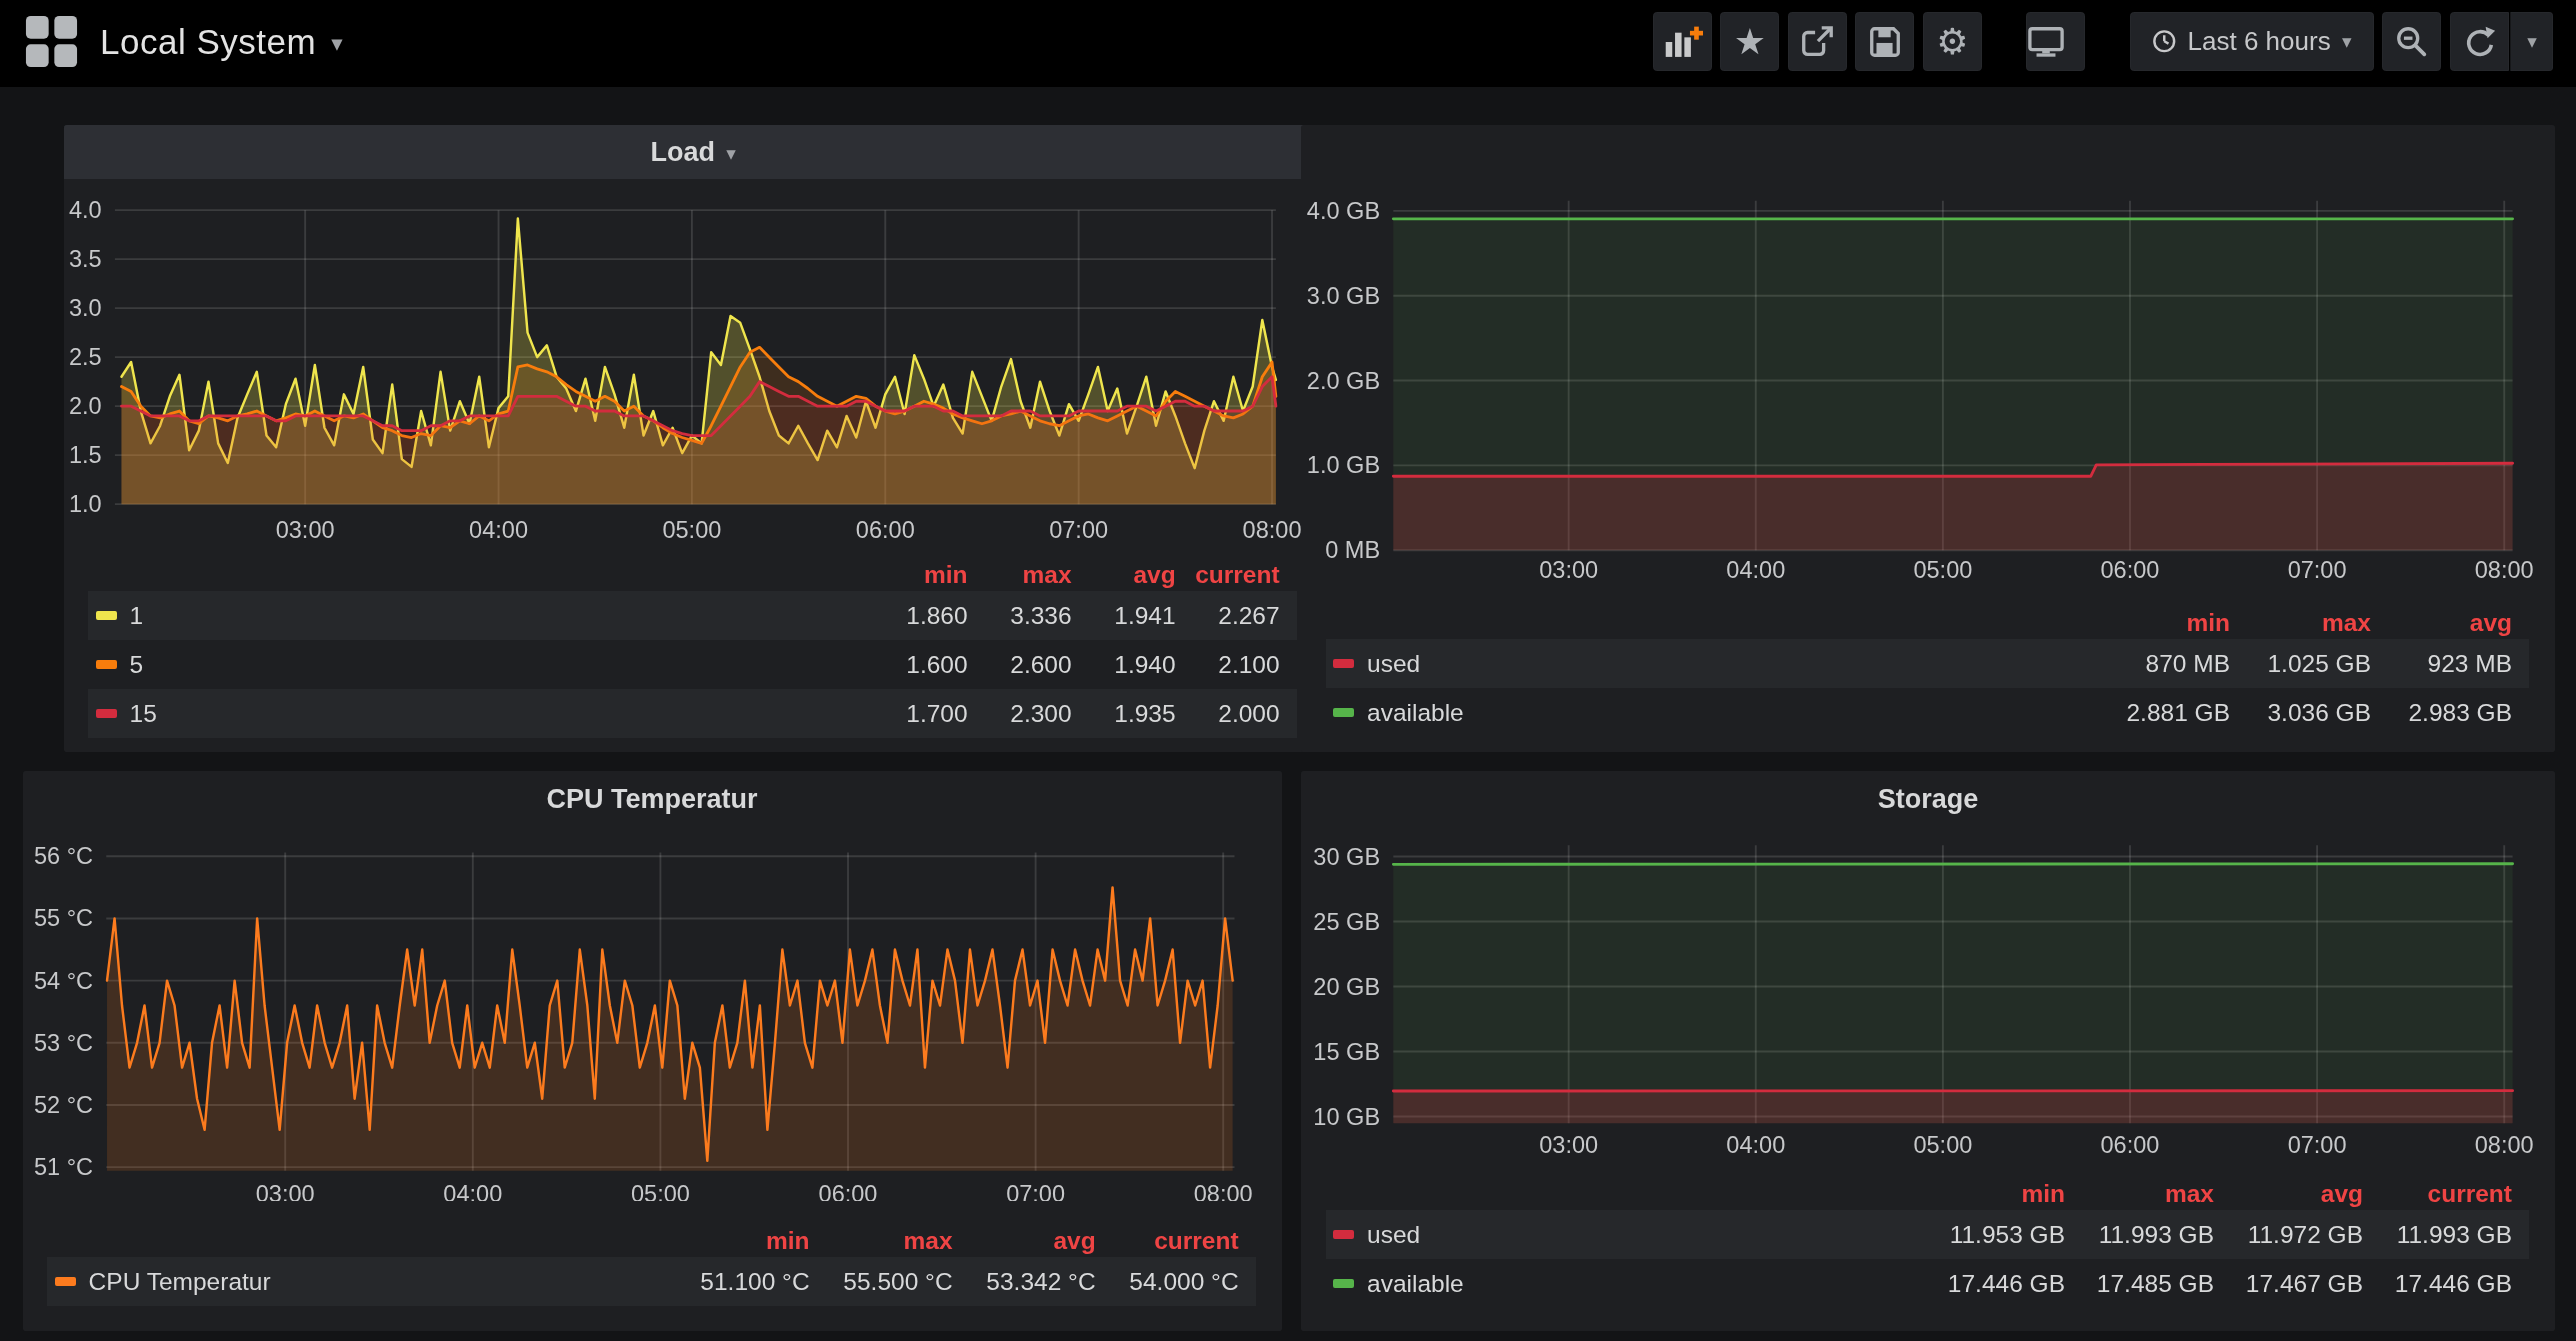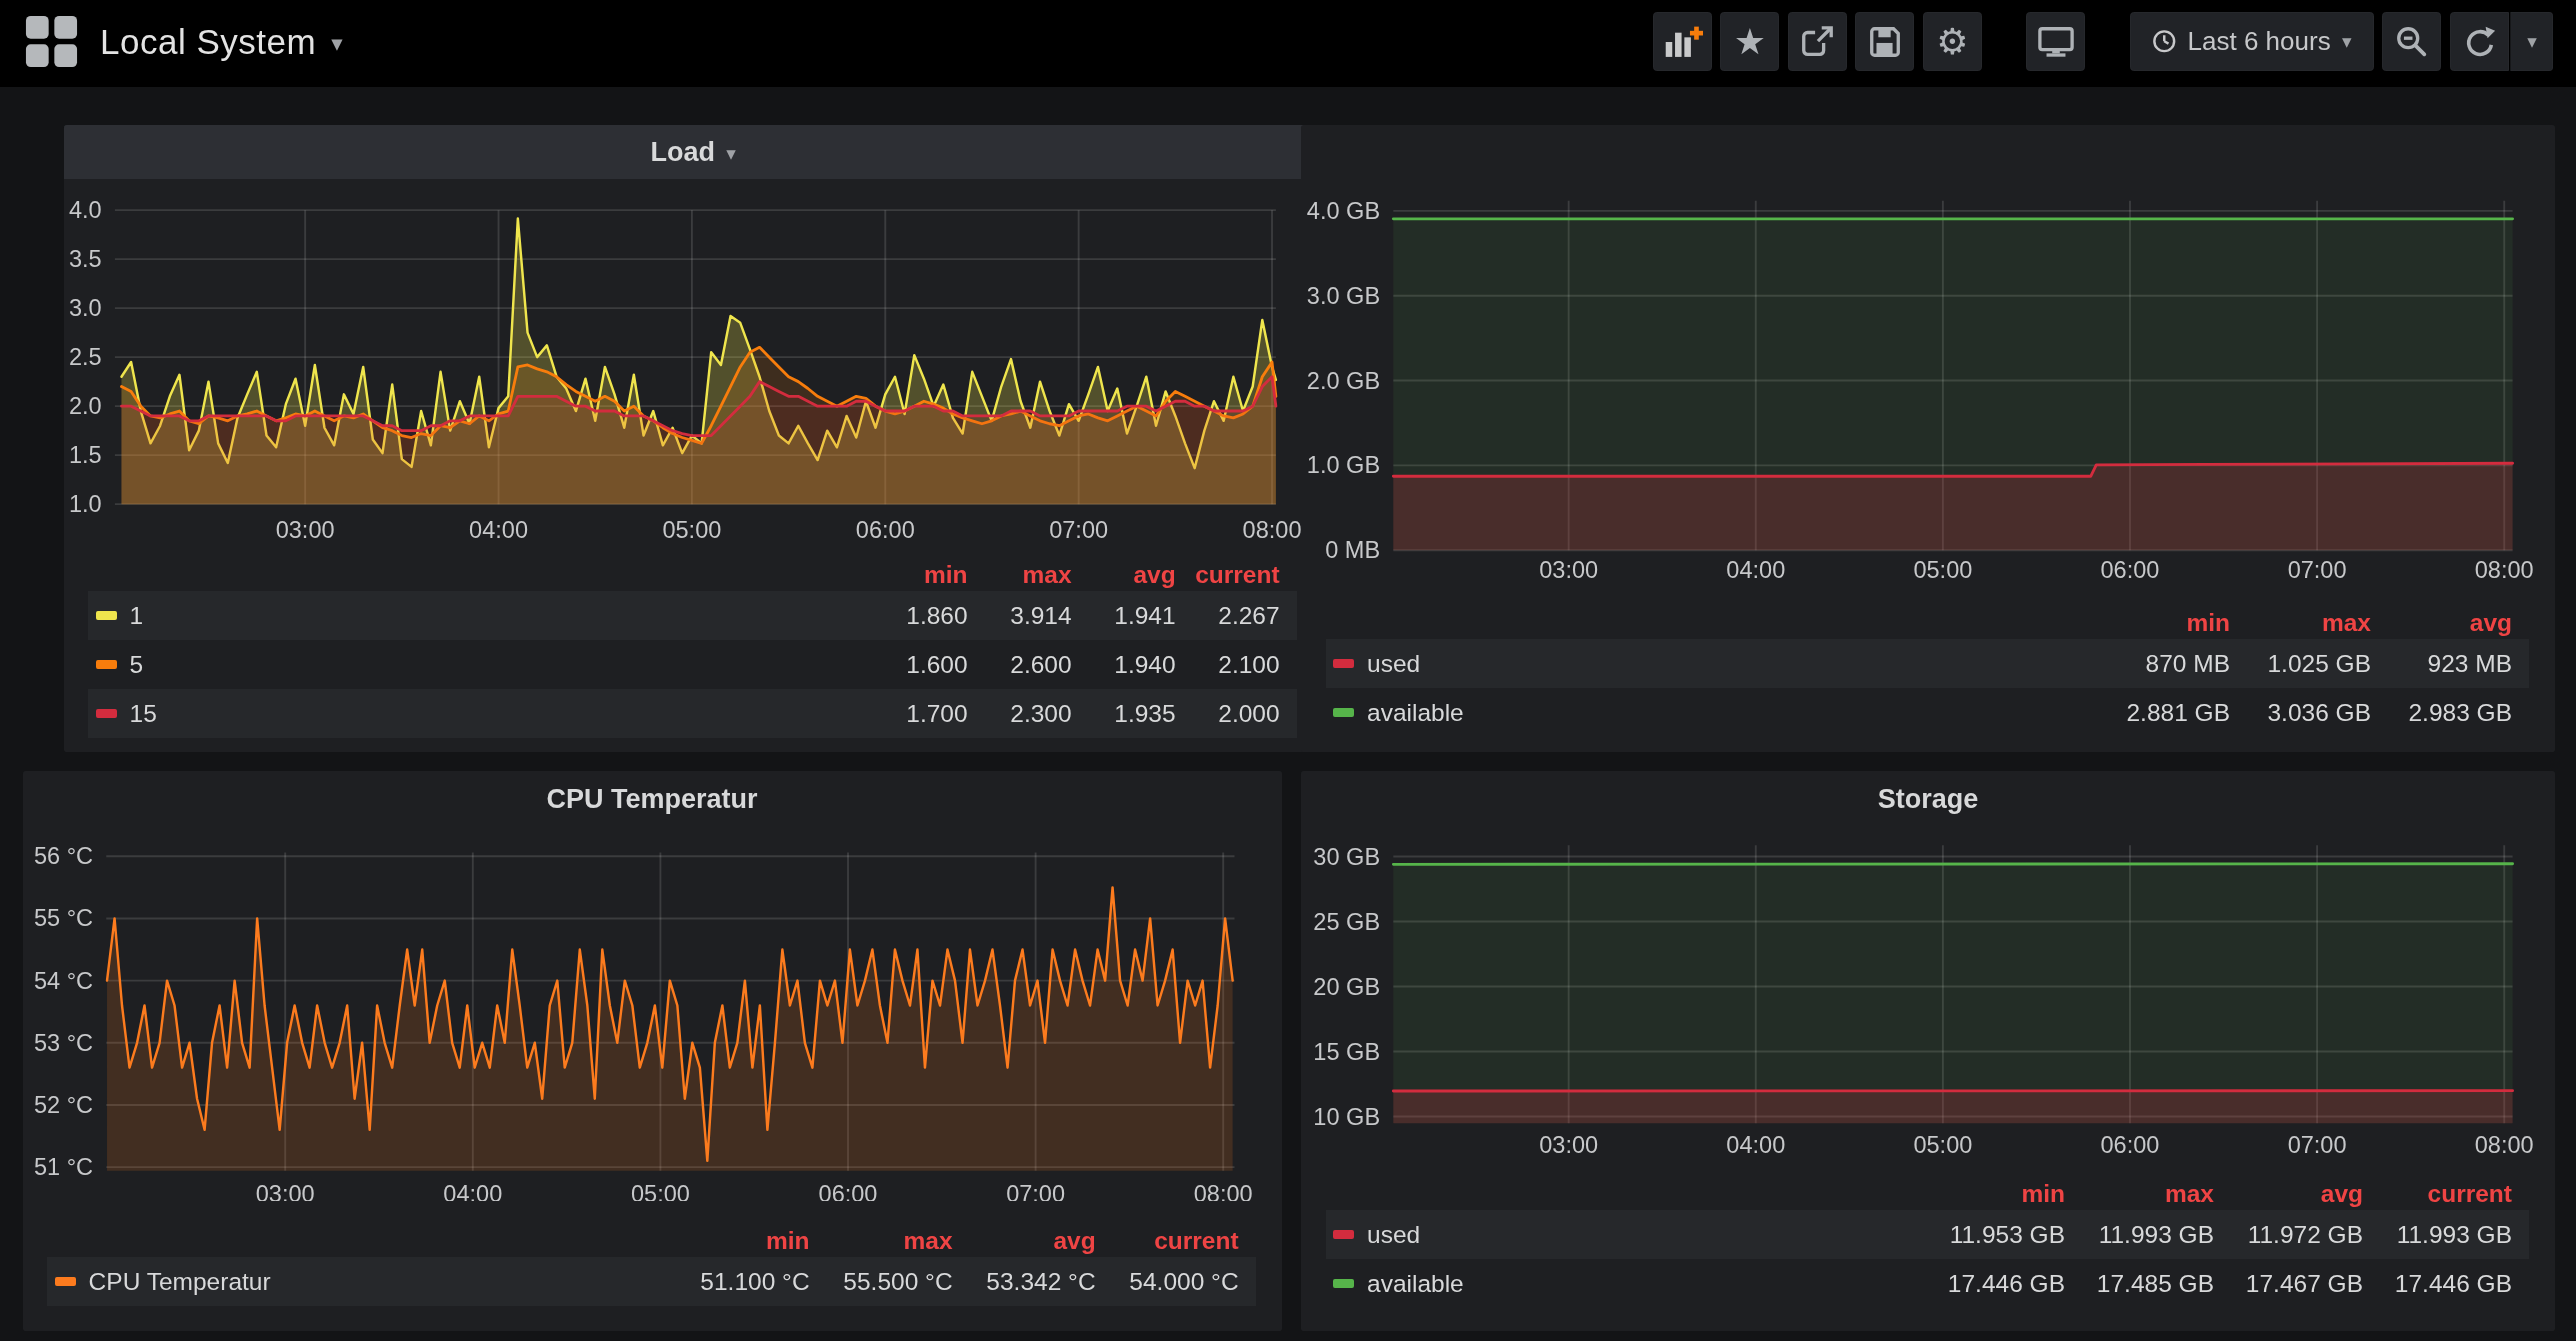--- a/index.html
+++ b/index.html
@@ -12,21 +12,21 @@
   .navbar{position:absolute;left:0;top:0;width:100%;height:87px;background:#000000;}
   .nav-left{position:absolute;left:24.5px;top:15px;display:flex;align-items:center;}
   .nav-title{font-size:35px;font-weight:500;color:#e3e3e3;margin-left:22.6px;letter-spacing:0.5px;}
   .caret{color:#9fa2a6;font-size:22.6px;line-height:1;}
   .nav-left .caret{margin-left:15px;margin-top:5.7px;}
   .nav-right{position:absolute;right:22.6px;top:12.2px;display:flex;align-items:center;gap:8.5px;}
   .nav-btn{
     height:59px;min-width:59px;display:flex;align-items:center;justify-content:center;
     background:#212327;border-radius:3.8px;cursor:pointer;border:0.9px solid #26282c;box-sizing:border-box;
   }
-  .gap-left{margin-left:36px;}
+  .gap-left{margin-left:36px;justify-content:space-between;}
   .time-btn{padding:0 21px;gap:11.3px;font-size:26px;color:#c7c8ca;font-weight:500;}
   .split-main{border-top-right-radius:0;border-bottom-right-radius:0;}
   .split-caret{min-width:43px;border-top-left-radius:0;border-bottom-left-radius:0;margin-left:-6.6px;border-left:0.9px solid #17181a;}
   .uni-icon{font-size:36px;color:#aeb2b6;line-height:1;}
   
   .panel{position:absolute;background:#1e1f22;border-radius:2.8px;}
   #panel-load   {left:22.6px;  top:125px;width:1259px;height:627px;margin-left:41px;}
   #panel-memory {left:1301px;top:125px;width:1254px;height:627px;}
   #panel-cpu    {left:22.6px;  top:771px;width:1259px;height:560px;}
   #panel-storage{left:1301px;top:771px;width:1254px;height:560px;}
@@ -209,21 +209,21 @@
         <span class="lg-col" style="width: 104px;">max</span>
         <span class="lg-col" style="width: 104px;">avg</span>
         <span class="lg-col" style="width: 104px;">current</span>
       </div>
       <div class="lg-row alt">
         <div class="lg-label">
           <span class="swatch" style="background: rgb(239, 229, 77);"></span>
           <span class="name">1</span>
         </div>
         <span class="lg-col" style="width: 104px;">1.860</span>
-        <span class="lg-col" style="width: 104px;">3.914</span>
+        <span class="lg-col" style="width: 104px;">3.336</span>
         <span class="lg-col" style="width: 104px;">1.941</span>
         <span class="lg-col" style="width: 104px;">2.267</span>
       </div>
       <div class="lg-row">
         <div class="lg-label">
           <span class="swatch" style="background: rgb(248, 125, 12);"></span>
           <span class="name">5</span>
         </div>
         <span class="lg-col" style="width: 104px;">1.600</span>
         <span class="lg-col" style="width: 104px;">2.600</span>

